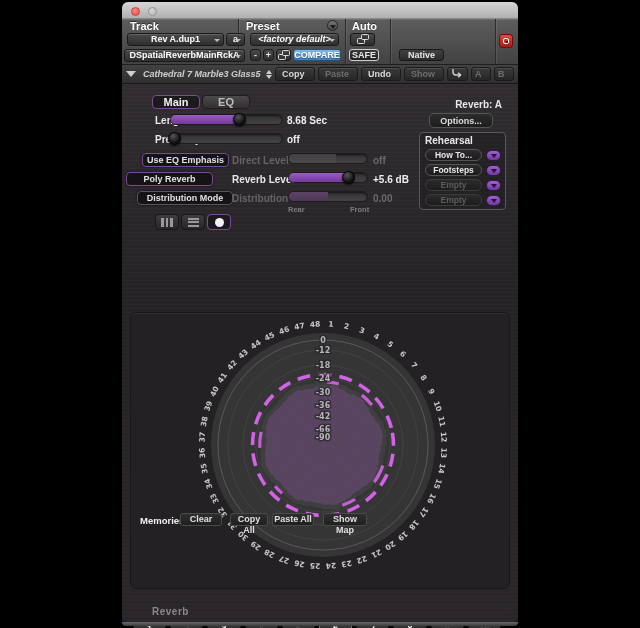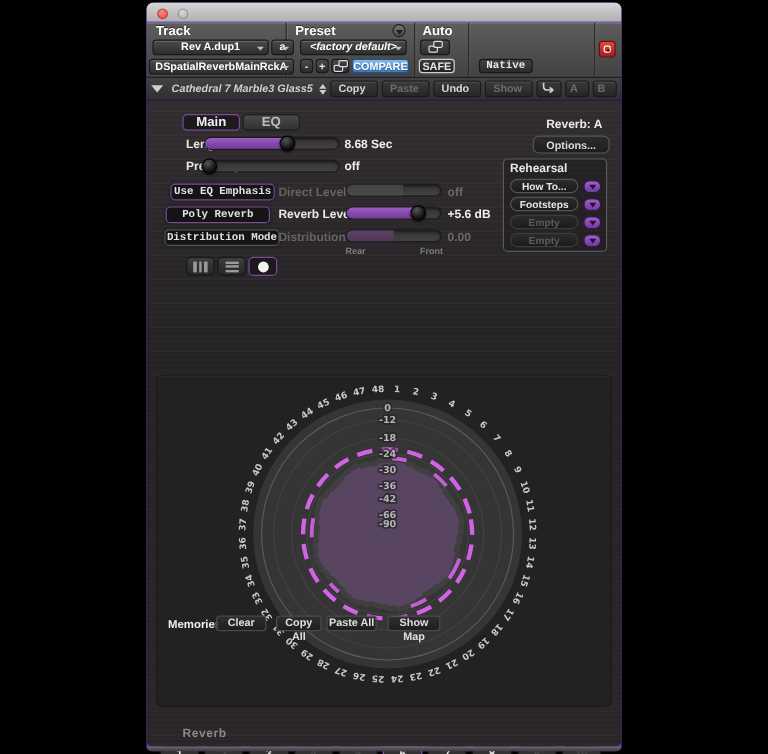--- a/index.html
+++ b/index.html
@@ -1,18 +1,18 @@
 <!DOCTYPE html>
 <html><head>
 <meta charset="utf-8">
 <style>
   * { margin:0; padding:0; box-sizing:border-box; font-family:"Liberation Sans","DejaVu Sans",sans-serif; }
   html,body { width:640px; height:628px; background:#000; overflow:hidden; }
   .window { position:absolute; left:122px; top:2px; width:396px; height:624px;
-            border-radius:6px 6px 5px 5px; background:#6d28d9; box-shadow:0 0 18px rgba(0,0,0,.9); }
+            border-radius:6px 6px 5px 5px; background:#0f172a; box-shadow:0 0 18px rgba(0,0,0,.9); }
   
   .titlebar { position:absolute; left:0; top:0; width:100%; height:17px; border-radius:6px 6px 0 0;
               background:linear-gradient(#d6d6d6,#b0b0b0); border-bottom:1px solid #888; }
   .tl-dot { position:absolute; top:5px; width:9px; height:9px; border-radius:50%; }
   .tl-red { left:9px; background:radial-gradient(circle at 35% 30%,#f6867d,#e8544e); border:1px solid #c33c36; }
   .tl-gray { left:26px; background:radial-gradient(circle at 35% 30%,#d9d9d9,#b2b2b2); border:1px solid #979797; }
   
   .header { position:absolute; left:0; top:17px; width:100%; height:45px;
             background:linear-gradient(#5d5d5d,#424242);
             box-shadow:inset 0 1px 0 rgba(255,255,255,.12); }
@@ -20,21 +20,21 @@
   .hdr-label { position:absolute; top:1px; color:#fff; font-size:11px; font-weight:bold; text-shadow:0 -1px 0 rgba(0,0,0,.5); }
   .dd { position:absolute; height:13px; border-radius:3px; background:linear-gradient(#4a4a4a,#2e2e2e);
         border:1px solid #191919; color:#fff; font-size:9px; font-weight:bold; text-align:center;
         line-height:11px; box-shadow:inset 0 1px 0 rgba(255,255,255,.15); overflow:hidden; white-space:nowrap; }
   .dd .arr { position:absolute; right:3px; top:5px; width:0; height:0;
              border-left:3px solid transparent; border-right:3px solid transparent; border-top:3px solid #bdbdbd; }
   .mini-btn { position:absolute; height:12px; border-radius:3px; background:linear-gradient(#4a4a4a,#2d2d2d);
               border:1px solid #191919; color:#e8e8e8; font-size:9px; font-weight:bold; text-align:center; line-height:10px; }
   .compare { background:linear-gradient(#7fb9ea,#3c7fc4); border:1px solid #24517e; color:#fff; text-shadow:0 1px 1px rgba(0,0,0,.4); }
   .safe { border:1px solid #cfcfcf; background:linear-gradient(#3a3a3a,#222); }
-  .native { border:1px solid #191919; background:linear-gradient(#414141,#2b2b2b);font-family:Liberation Mono, monospace; }
+  .native { border:1px solid #191919; background:linear-gradient(#414141,#2b2b2b); }
   .target { position:absolute; width:14px; height:14px; border-radius:3px;
             background:linear-gradient(#e04a42,#a31d18); border:1px solid #6d0f0c; }
   .target .inner { position:absolute; left:3px; top:3px; width:6px; height:6px; border:1.5px solid #fff; border-radius:2px; }
   .target .dot { position:absolute; left:6px; top:6px; width:2px; height:2px; background:#300; border-radius:1px; }
   .stack-ic { position:relative; display:inline-block; width:12px; height:10px; }
   .stack-ic i { position:absolute; border:1.3px solid #ddd; border-radius:1.5px; width:8px; height:6px; }
   .stack-ic i:first-child { left:0; bottom:0; }
   .stack-ic i:last-child { right:0; top:0; background:linear-gradient(#4a4a4a,#2d2d2d); }
   .preset-circ { position:absolute; width:11px; height:11px; border-radius:50%;
                  background:linear-gradient(#777,#4a4a4a); border:1px solid #222; }
@@ -70,21 +70,21 @@
   .val.dim { color:#6a6a6a; }
   .slider { height:11px; border-radius:6px; background:linear-gradient(#323232,#444);
             border:1px solid #1c1c1c; box-shadow:inset 0 1px 2px rgba(0,0,0,.6); position:absolute; }
   .slider .fill { position:absolute; left:0; top:0; bottom:0; border-radius:6px 0 0 6px; }
   .fill.purple { background:linear-gradient(#9a5cc0,#73399b); }
   .fill.dimgray { background:linear-gradient(#424242,#4a4a4a); }
   .fill.dimpurple { background:linear-gradient(#5d4366,#4e3757); }
   .slider .knob { position:absolute; top:-2px; width:13px; height:13px; border-radius:50%;
             background:radial-gradient(circle at 38% 28%,#555,#111 65%); border:1px solid #000; box-shadow:0 1px 2px rgba(0,0,0,.7); }
   .pbtn { border-radius:4px; background:#151315; color:#e2e2e2; font-size:9px; font-weight:bold;
-          text-align:center; box-shadow:0 0 3px rgba(0,0,0,.5);font-family:Liberation Mono, monospace; }
+          text-align:center; box-shadow:0 0 3px rgba(0,0,0,.5); }
   .pbtn.purple { border:1px solid #7b4a99; }
   .pbtn.gray { border:1px solid #565656; }
   .opt-btn { border-radius:5px; background:linear-gradient(#2c2c2c,#1d1d1d); border:1px solid #555;
              color:#dcdcdc; font-size:9px; font-weight:bold; text-align:center; }
   .reh-panel { border:1px solid #595959; border-radius:4px; background:rgba(10,10,10,.25); }
   .reh-item-btn { position:absolute; left:5px; width:57px; height:12px; border-radius:6px; border:1px solid #555;
              background:linear-gradient(#2b2b2b,#1c1c1c); color:#e6e6e6; font-size:8.5px; font-weight:bold; text-align:center; line-height:10px; }
   .reh-item-btn.off { color:#5c5c5c; border-color:#3c3c3c; }
   .reh-dd { position:absolute; left:66px; width:15px; height:11px; border-radius:6px;
             background:linear-gradient(#a25fd0,#6d3a9c); border:1px solid #33184a; }
@@ -181,21 +181,21 @@
         <div class="tab idle">EQ</div>
       </div>
     <div class="abs lbl" style="left:310px; top:15px; width:70px; text-align:right;">Reverb: A</div>
 
     <div class="abs lbl" style="left:33px; top:31px;">Length</div>
     <div class="slider" style="left:48px; top:30px; width:113px;">
         <div class="fill purple" style="width: 62%;"></div>
         <div class="knob" style="left: calc(62% - 7px);"></div>
       </div>
     <div class="abs val" style="left:165px; top:31px;">8.68 Sec</div>
-    <div class="abs opt-btn" style="left:322px; top:29px; width:64px; height:15px; line-height:14px;">Options...</div>
+    <div class="abs opt-btn" style="left:307px; top:29px; width:64px; height:15px; line-height:14px;">Options...</div>
 
     <div class="abs lbl" style="left:33px; top:50px;">Pre Delay</div>
     <div class="slider" style="left:48px; top:49px; width:113px;">
         <div class="fill purple" style="width: 4%;"></div>
         <div class="knob" style="left: calc(4% - 7px);"></div>
       </div>
     <div class="abs val" style="left:165px; top:50px;">off</div>
 
     <div class="abs reh-panel" style="left:297px; top:48px; width:87px; height:78px;">
       <div class="lbl" style="position:absolute; left:5px; top:2px;">Rehearsal</div>
@@ -211,21 +211,21 @@
         </div>
     </div>
 
     <div class="abs pbtn purple" style="left:20px; top:69px; width:87px; height:14px; line-height:13px;">Use EQ Emphasis</div>
     <div class="abs lbl dim" style="left:110px; top:71px; width:54px; text-align:right;">Direct Level</div>
     <div class="slider" style="left:166px; top:69px; width:80px;">
         <div class="fill dimgray" style="width: 60%;"></div>
       </div>
     <div class="abs val dim" style="left:251px; top:71px;">off</div>
 
-    <div class="abs pbtn purple" style="left:16px; top:88px; width:87px; height:14px; line-height:13px;">Poly Reverb</div>
+    <div class="abs pbtn purple" style="left:4px; top:88px; width:87px; height:14px; line-height:13px;">Poly Reverb</div>
     <div class="abs lbl" style="left:110px; top:90px; width:54px; text-align:right;">Reverb Level</div>
     <div class="slider" style="left:166px; top:88px; width:80px;">
         <div class="fill purple" style="width: 77%;"></div>
         <div class="knob" style="left: calc(77% - 7px);"></div>
       </div>
     <div class="abs val" style="left:251px; top:90px;">+5.6 dB</div>
 
     <div class="abs pbtn gray" style="left:15px; top:107px; width:96px; height:14px; line-height:13px;">Distribution Mode</div>
     <div class="abs lbl dim" style="left:110px; top:109px; width:54px; text-align:right;">Distribution</div>
     <div class="slider" style="left:166px; top:107px; width:80px;">

